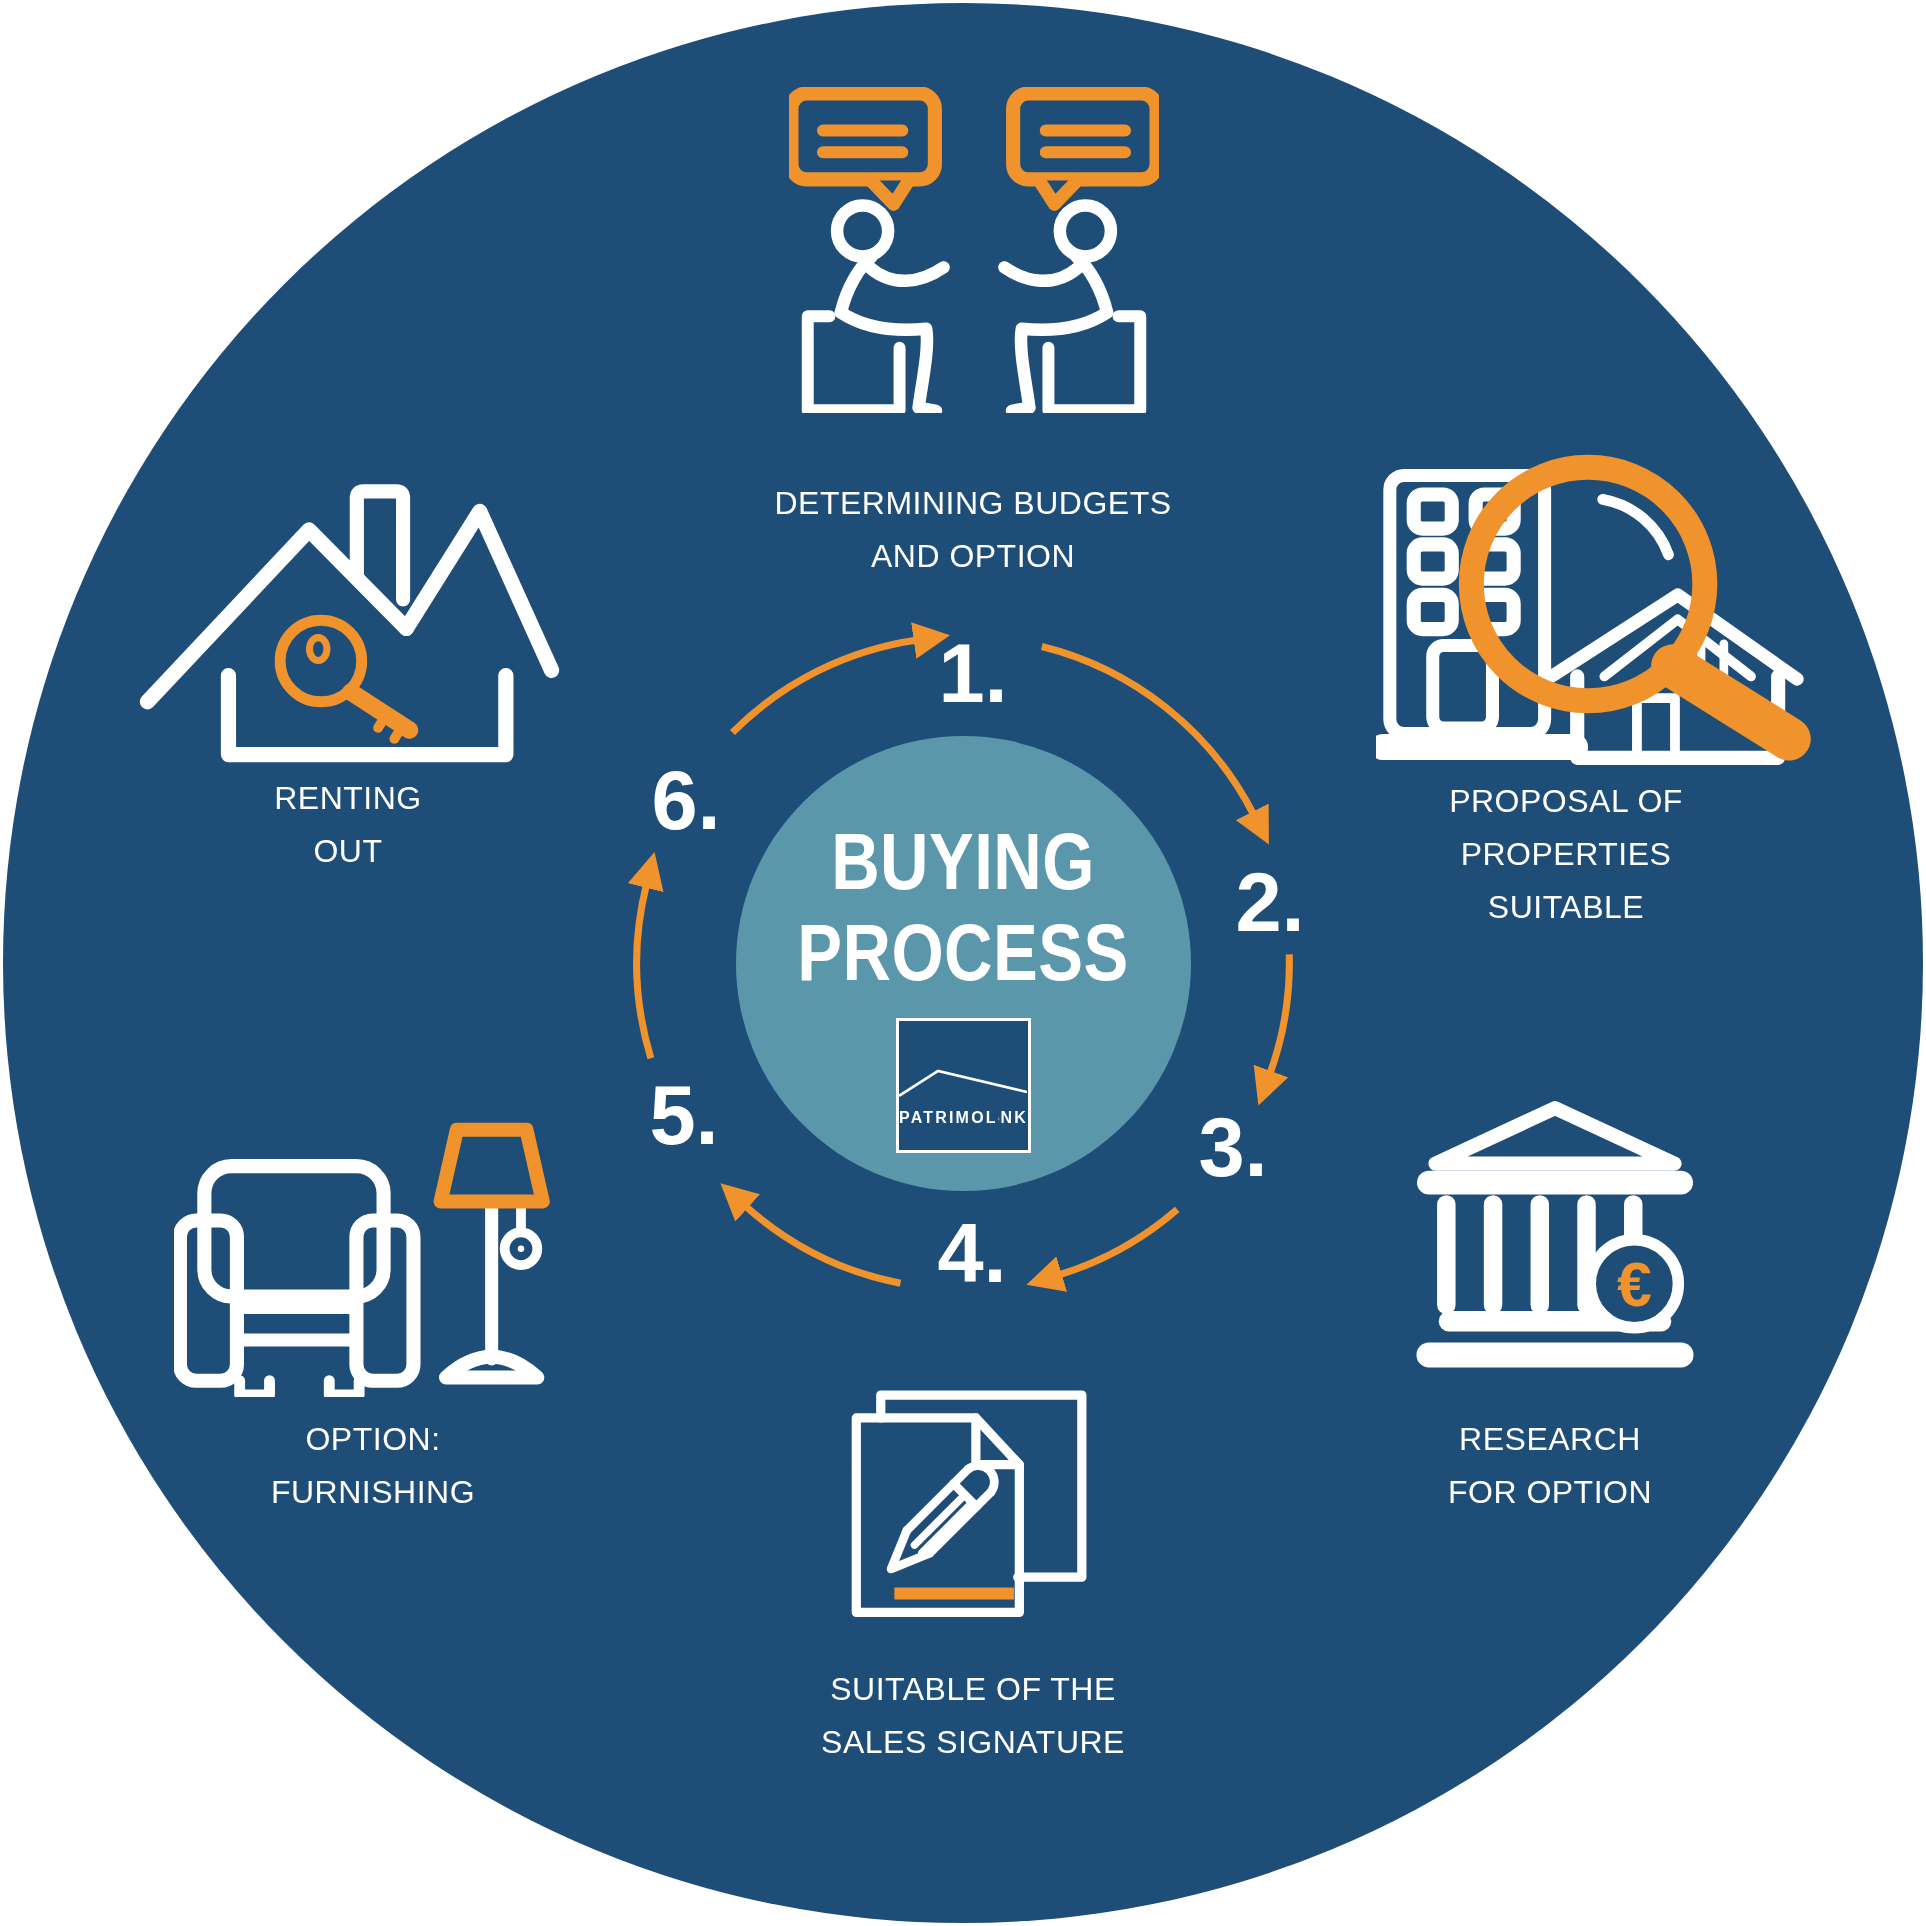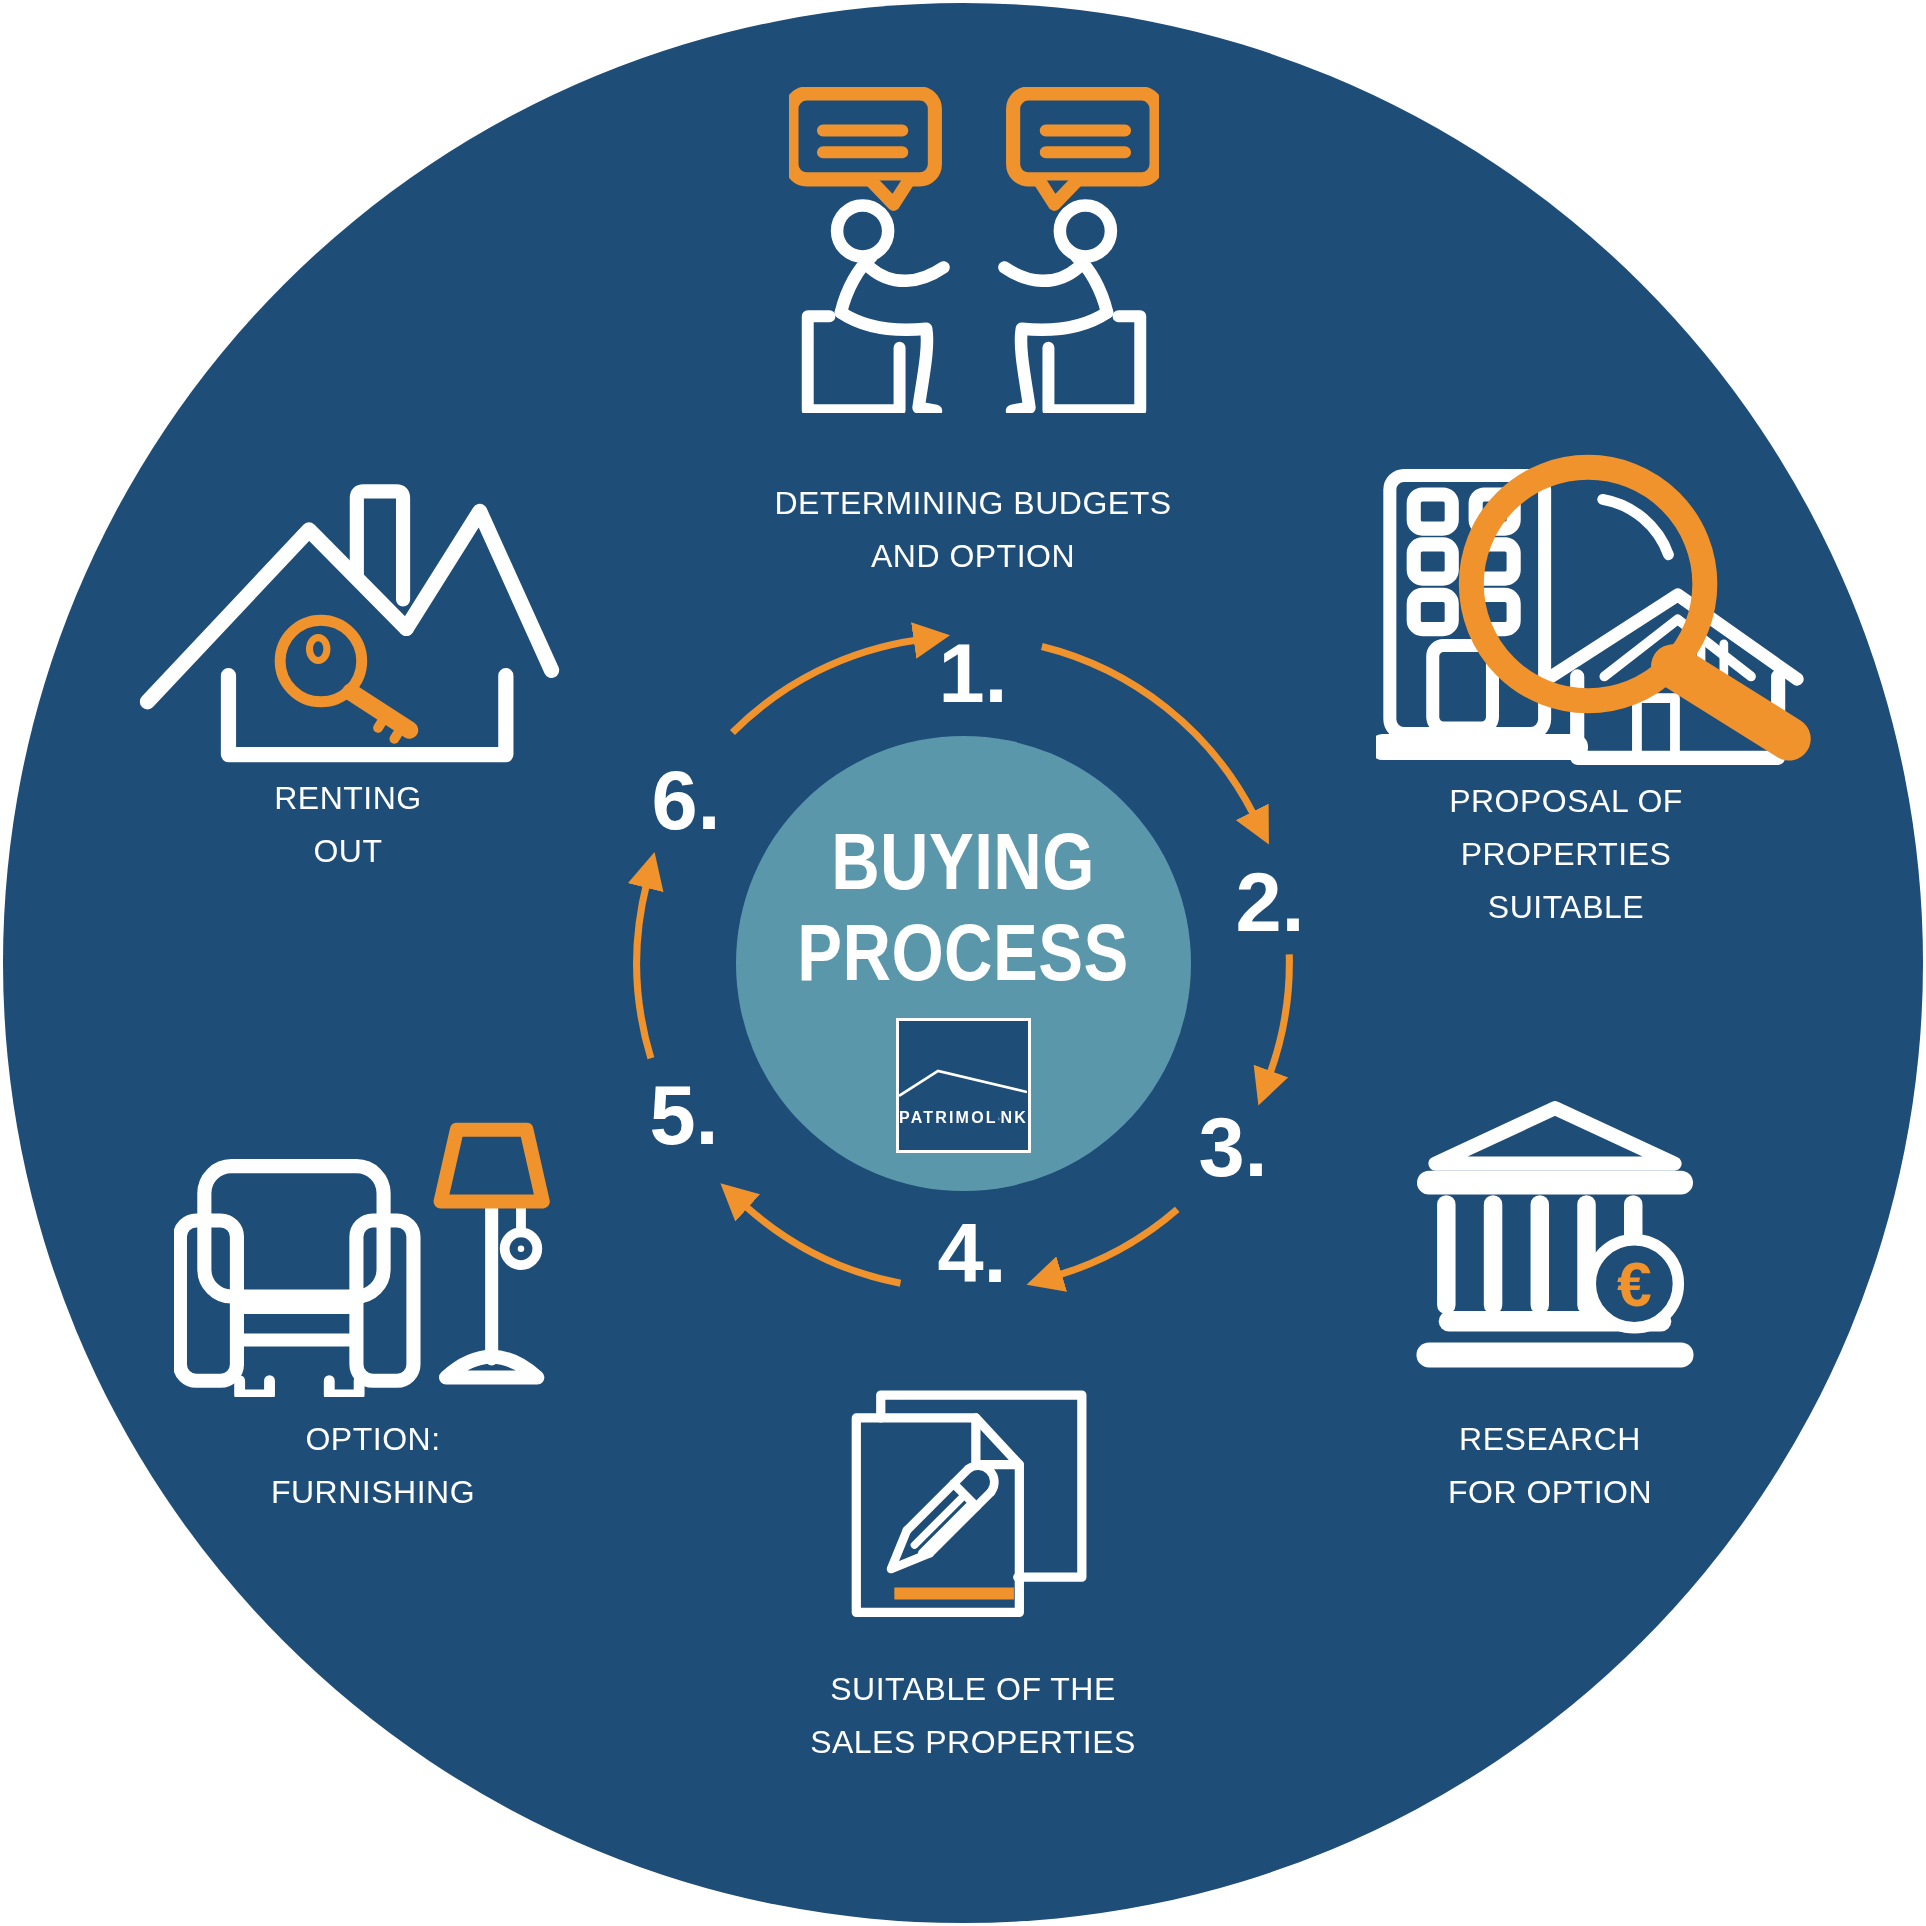--- a/index.html
+++ b/index.html
@@ -93,21 +93,21 @@
     <div>PROPOSAL OF</div>
     <div>PROPERTIES</div>
     <div>SUITABLE</div>
   </div>
   <div class="label" style="left:1550px;top:1413px">
     <div>RESEARCH</div>
     <div>FOR OPTION</div>
   </div>
   <div class="label" style="left:973px;top:1663px">
     <div>SUITABLE OF THE</div>
-    <div>SALES PROPERTIES</div>
+    <div>SALES SIGNATURE</div>
   </div>
   <div class="label" style="left:348px;top:772px">
     <div>RENTING</div>
     <div>OUT</div>
   </div>
   <div class="label" style="left:373px;top:1413px">
     <div>OPTION:</div>
     <div>FURNISHING</div>
   </div>
 

